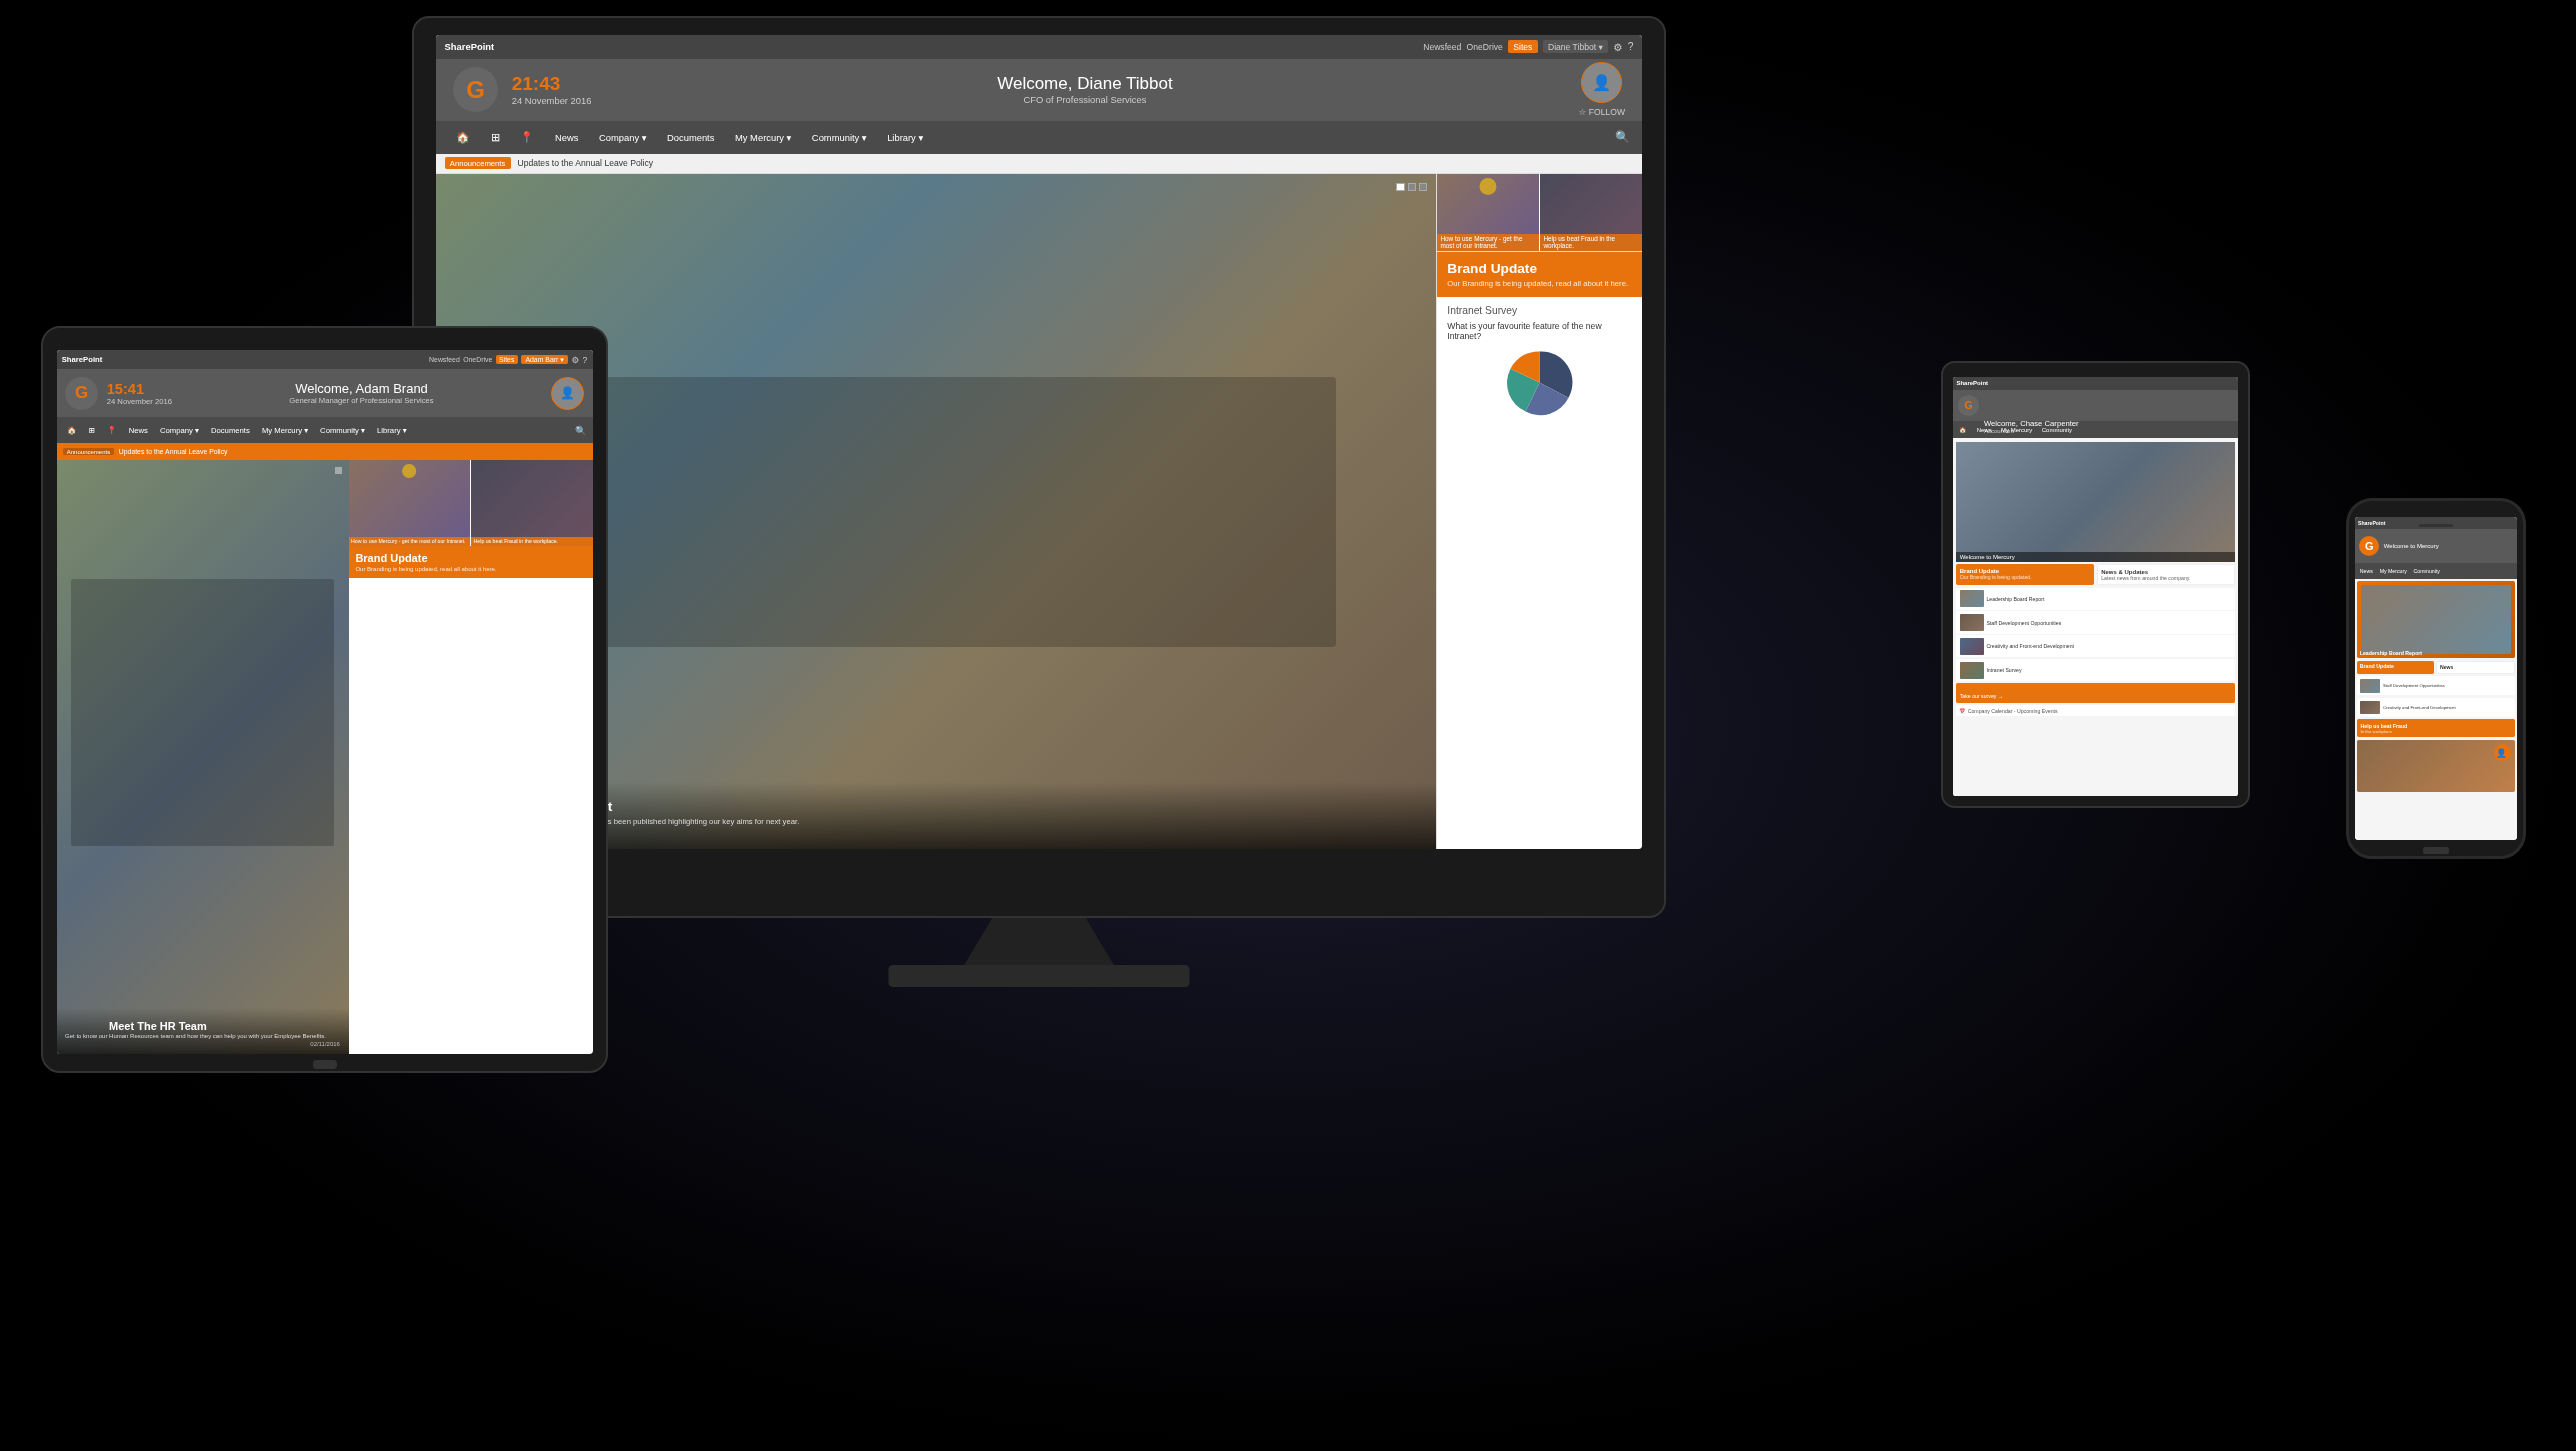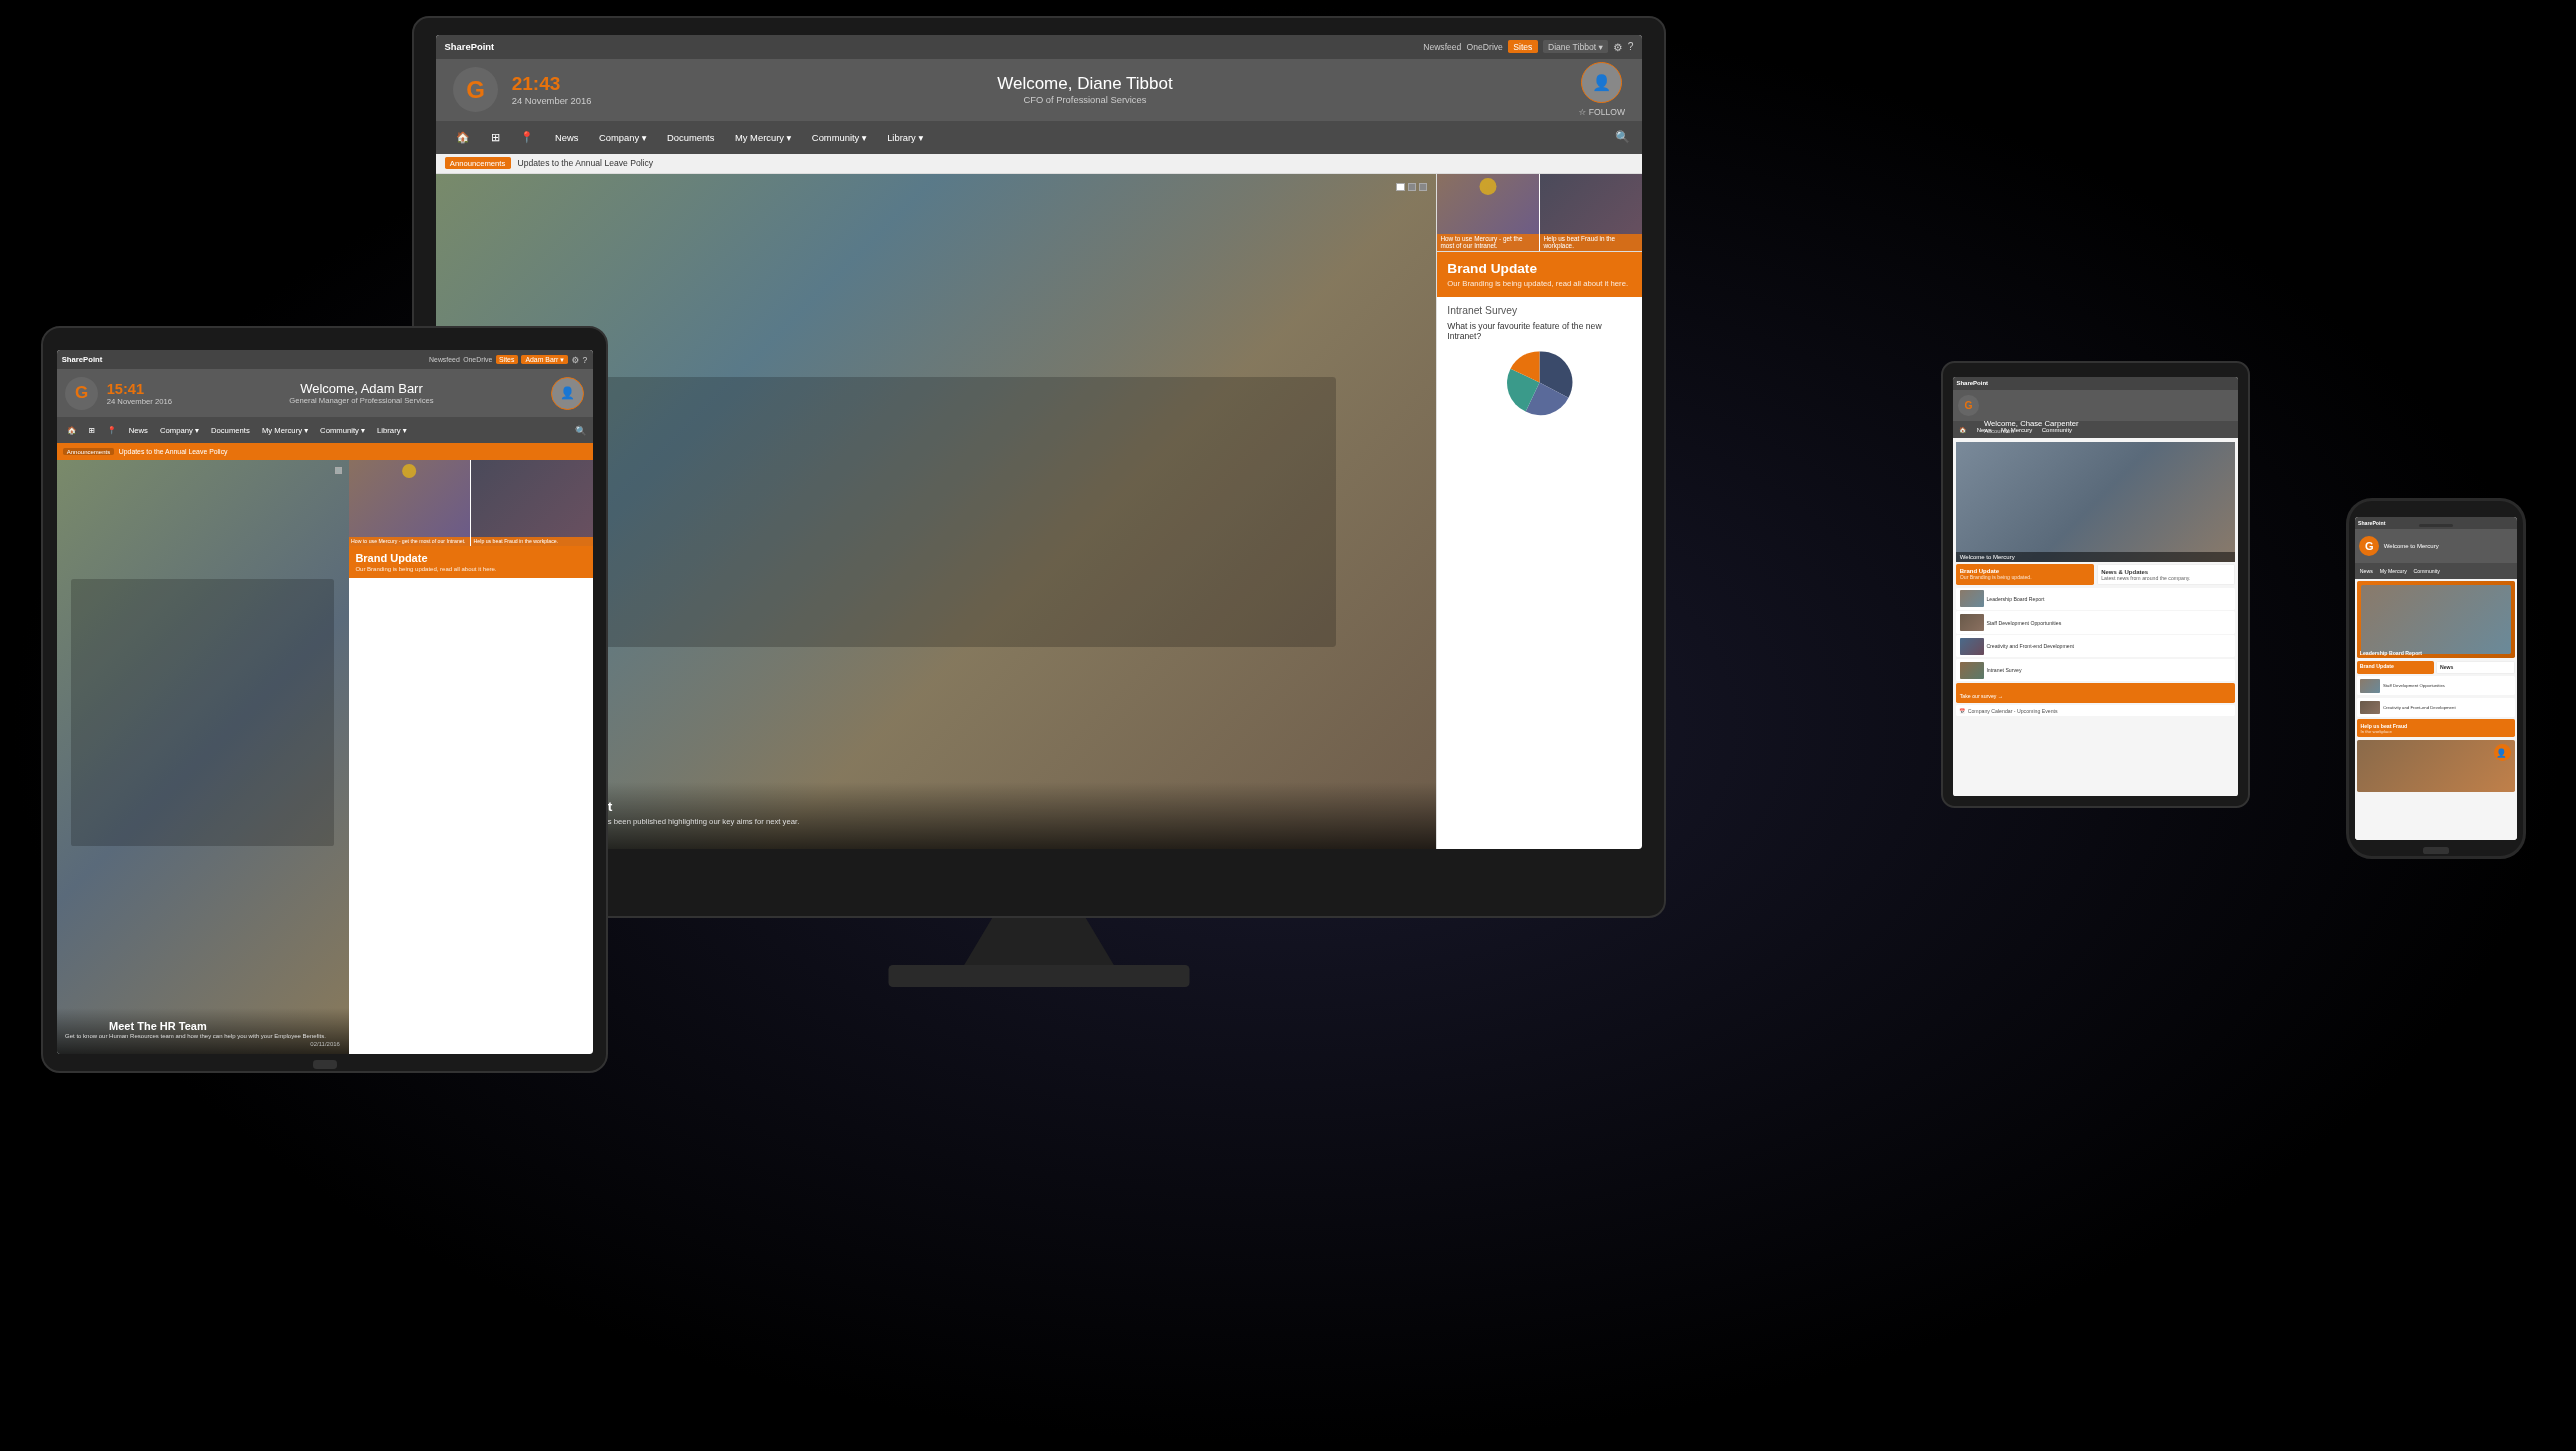--- a/index.html
+++ b/index.html
@@ -1149,21 +1149,21 @@
 
     <div class="tab-header">
       <div class="tab-logo">
         <span class="tab-logo-g">G</span>
       </div>
       <div>
         <div class="tab-time">15:41</div>
         <div class="tab-date">24 November 2016</div>
       </div>
       <div style="flex:1;text-align:center;">
-        <div class="tab-welcome">Welcome, Adam Barr</div>
+        <div class="tab-welcome">Welcome, Adam Brand</div>
         <div class="tab-role">General Manager of Professional Services</div>
       </div>
       <div class="tab-avatar">👤</div>
     </div>
 
     <div class="tab-nav">
       <div class="tab-nav-item">🏠</div>
       <div class="tab-nav-item">⊞</div>
       <div class="tab-nav-item">📍</div>
       <div class="tab-nav-item">News</div>

